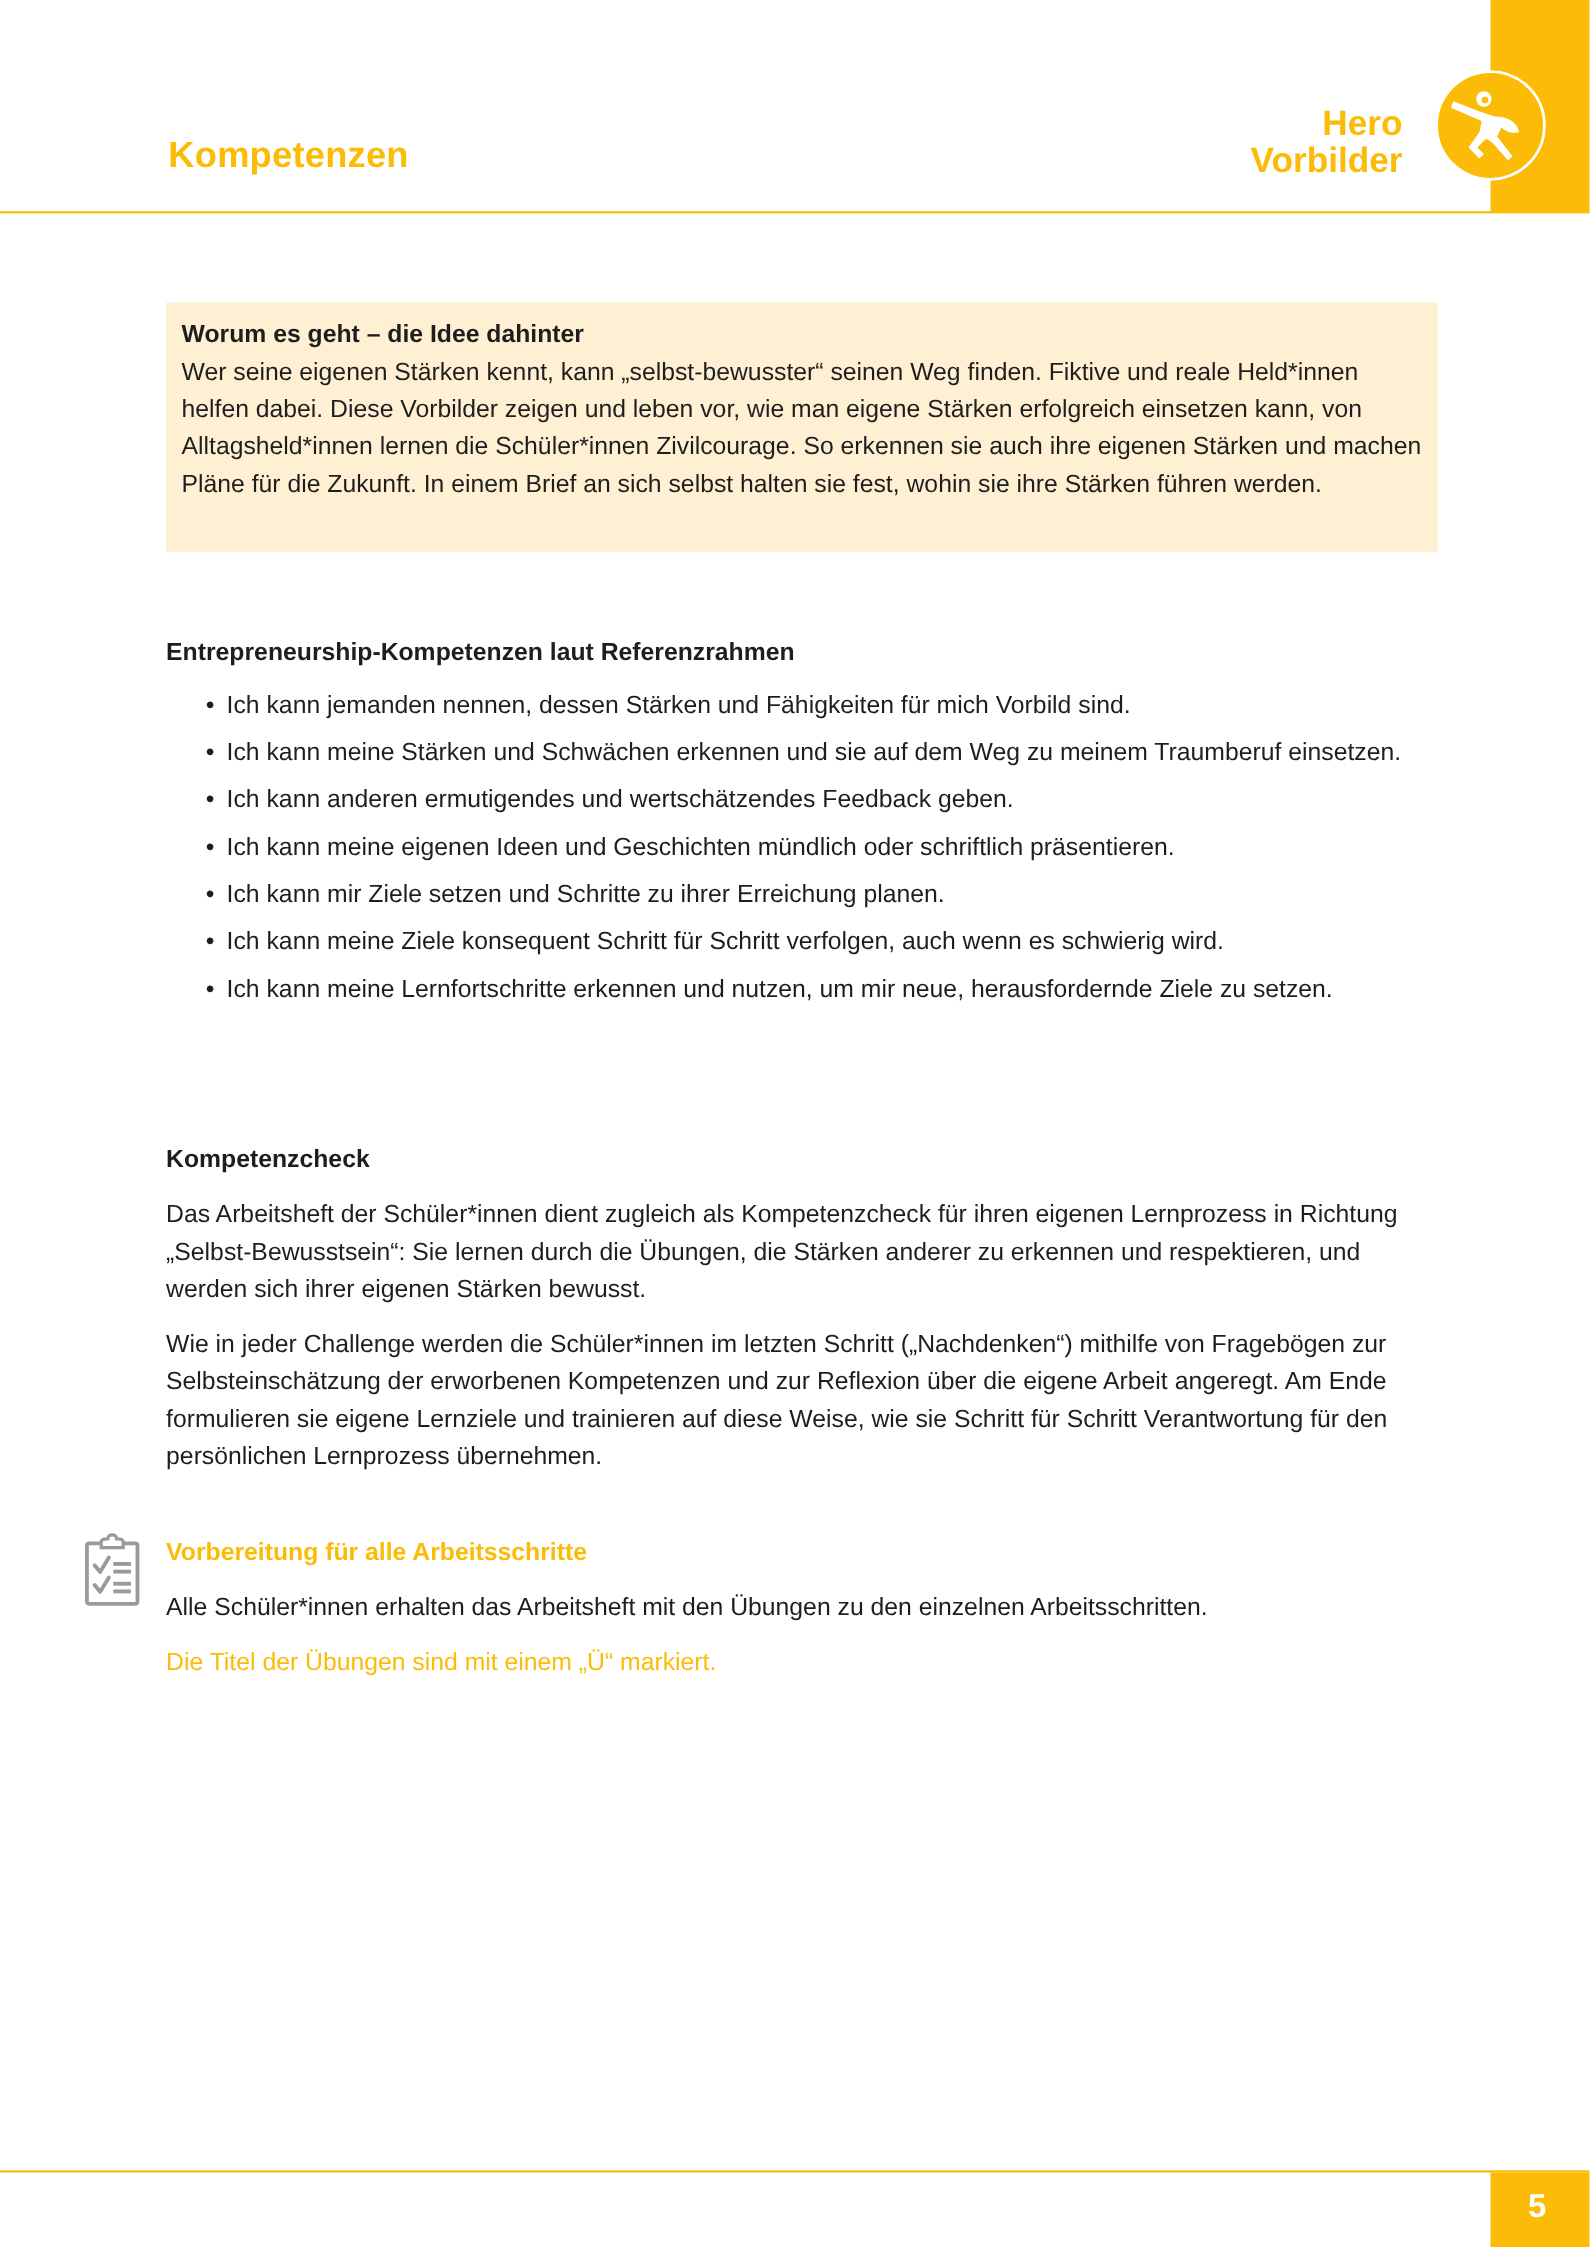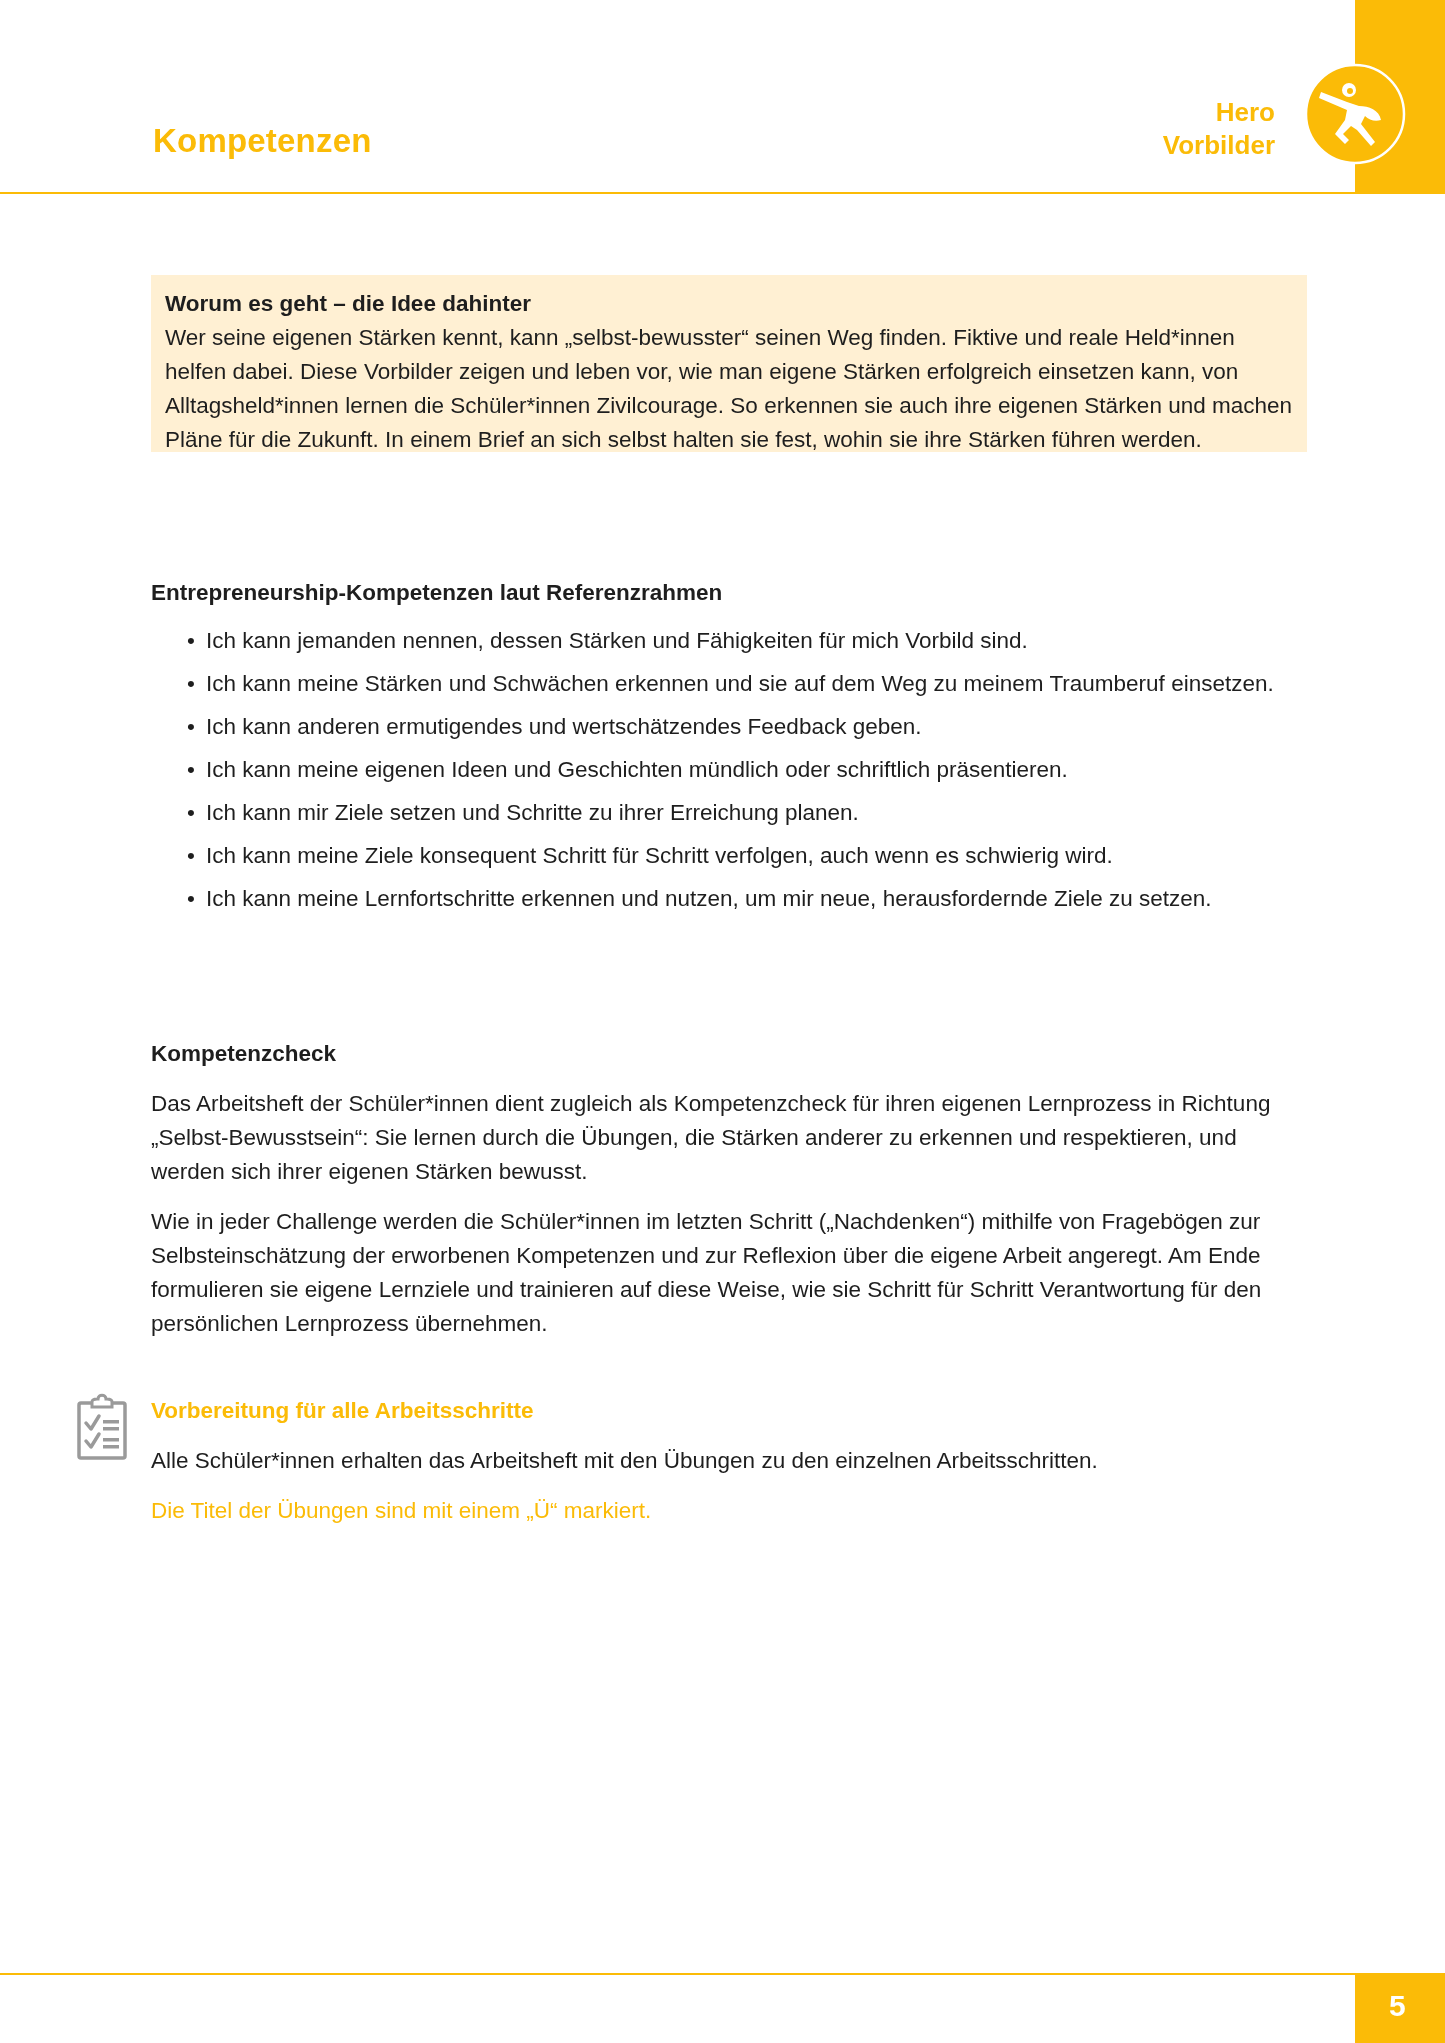--- a/index.html
+++ b/index.html
@@ -30,35 +30,35 @@
       margin: 2px;
       font-size: 33px;
       font-weight: bold;
       color: #fbbb07;
       letter-spacing: 0.2px;
     }
     .brand {
       position: absolute;
       right: 170px; top: 96px;
       text-align: right;
-      font-size: 26px;
+      font-size: 32px;
       font-weight: bold;
       color: #fbbb07;
       line-height: 33px;
     }
     .brand span { display: block; }
     .hero-badge {
       position: absolute;
       left: 1303px; top: 62px;
       width: 104px; height: 104px;
     }
     .info-box {
       position: absolute;
       left: 151px; top: 275px;
-      width: 1156px; height: 177px;
+      width: 1156px; height: 227px;
       background: #fff0d3;
       box-sizing: border-box;
       padding: 12px 14px 0 14px;
       font-size: 22.5px;
       line-height: 34px;
     }
     .info-box .title { font-weight: bold; display: block; }
     .info-box .body { display: block; }
 
     .section {

